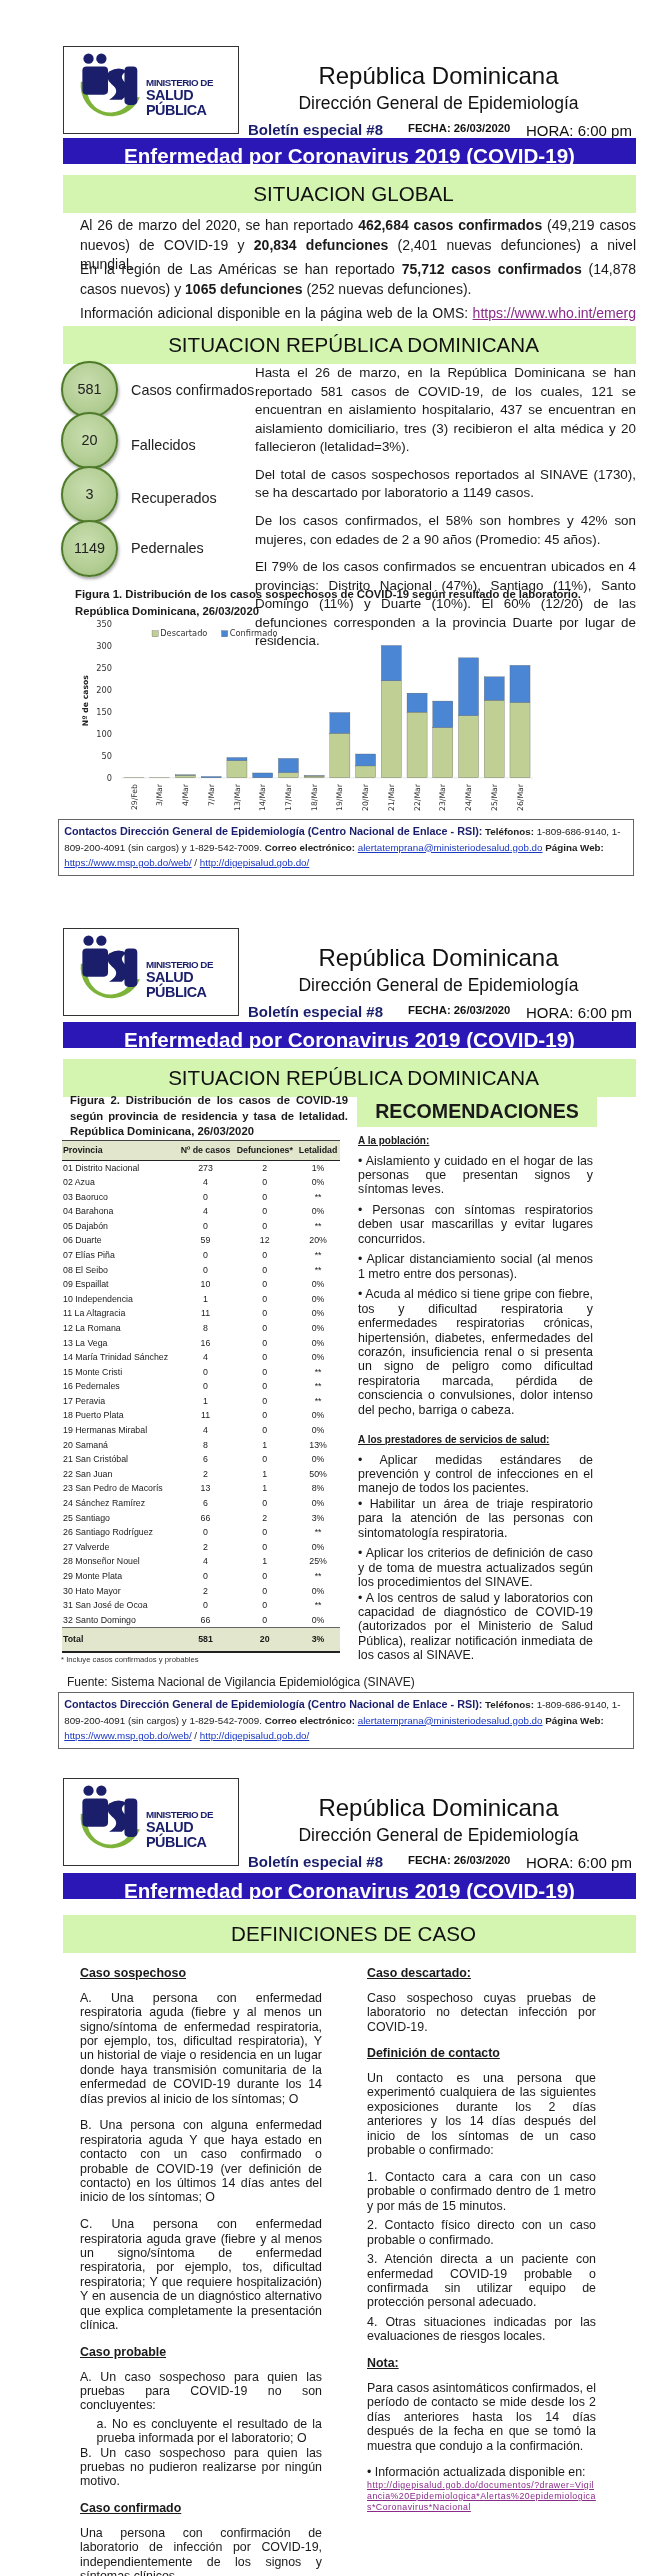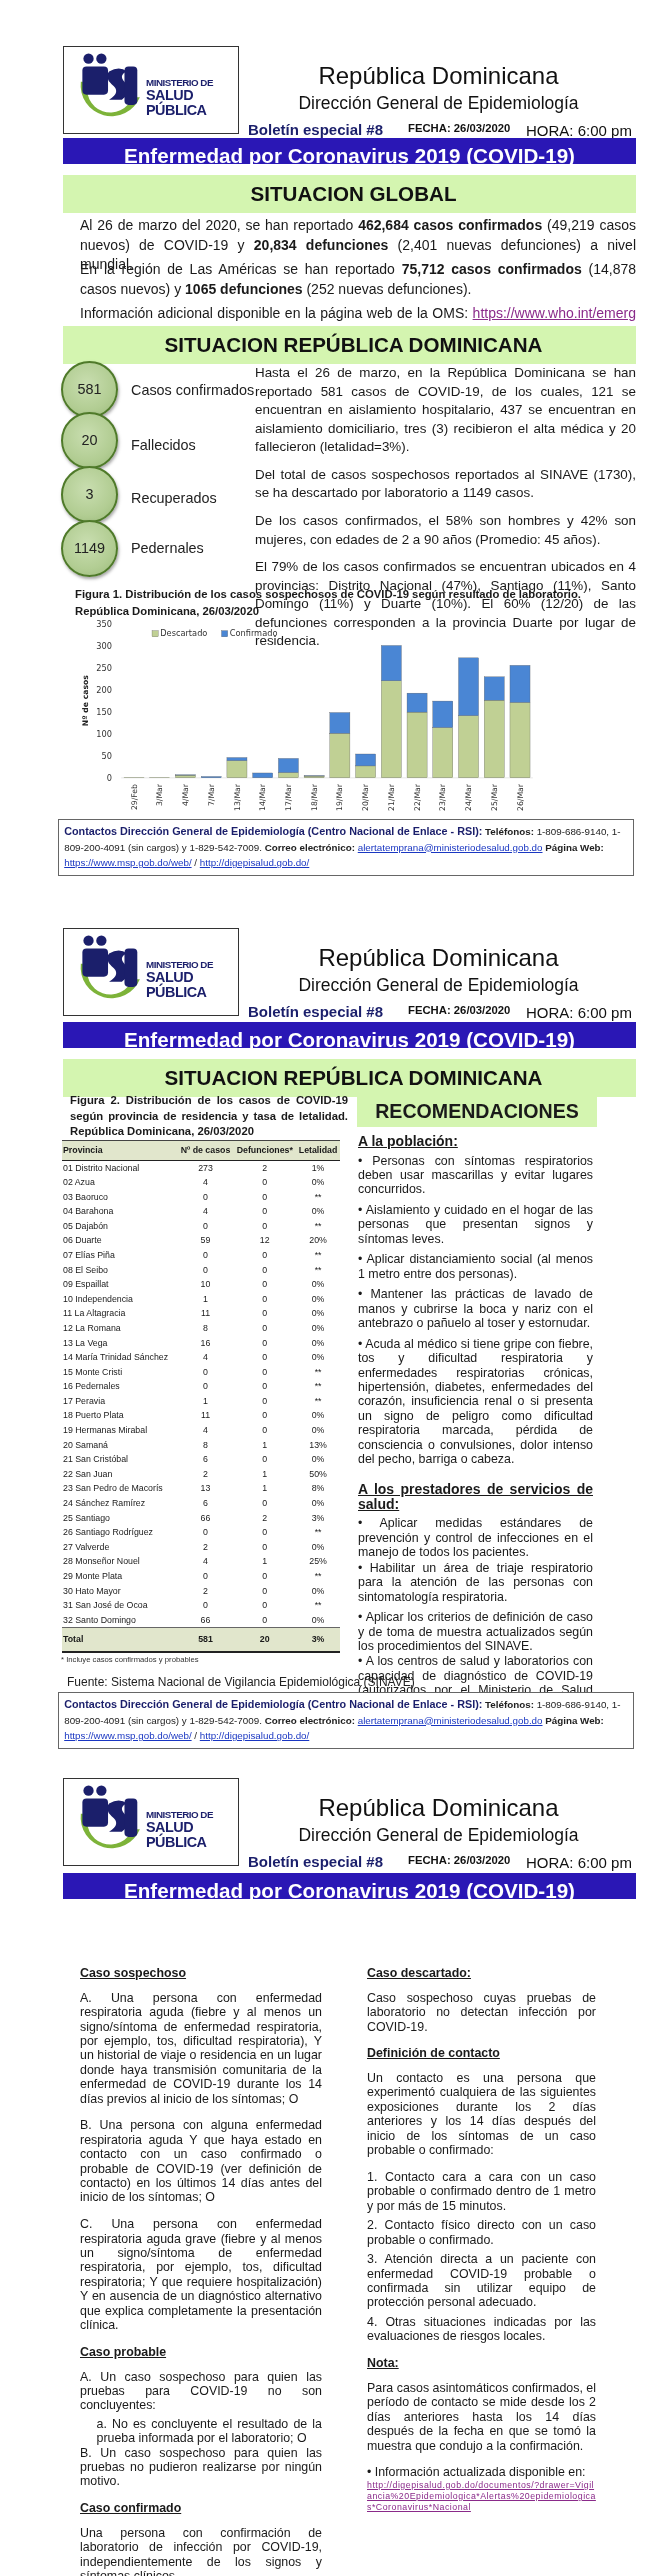--- a/index.html
+++ b/index.html
@@ -17,21 +17,21 @@
   .logo-text .l1 { font-size: 9.8px; }
   .logo-text .l2 { font-size: 14.4px; }
   .h-title { position: absolute; left: 178px; width: 395px; text-align: center; font-size: 24px; top: 15.5px; color: #111; }
   .h-sub { position: absolute; left: 178px; width: 395px; text-align: center; font-size: 17.5px; top: 47px; color: #111; }
   .h-meta { position: absolute; left: 185px; top: 75px; width: 392px; }
   .h-meta .bol { position: absolute; left: 0; top: 0; font-size: 15px; font-weight: bold; color: #1b1f6b; }
   .h-meta .fecha { position: absolute; left: 160px; top: 1px; font-size: 11.3px; font-weight: bold; color: #111; }
   .h-meta .hora { position: absolute; left: 278px; top: 1px; font-size: 15px; font-weight: normal; color: #111; }
 
   .banner { position: absolute; left: 63px; width: 573px; height: 26px; background: #2a17b5; color: #fff; text-align: center; font-size: 20.6px; font-weight: bold; line-height: 36px; }
-  .green-bar { position: absolute; left: 63px; width: 573px; height: 38px; background: #d4f5b0; color: #111; text-align: center; font-size: 20.6px; font-weight: bold; line-height: 38px; padding-left: 8px; }
+  .green-bar { position: absolute; left: 63px; width: 573px; height: 38px; background: #d4f5b0; color: #111; text-align: center; font-size: 20.6px; font-weight: normal; line-height: 38px; padding-left: 8px; }
 
   .para { position: absolute; left: 80px; width: 556px; font-size: 14px; line-height: 19.6px; text-align: justify; }
   .para b { font-weight: bold; }
   .link { color: #8a2a8a; text-decoration: underline; }
   .link-blue { color: #1a37c2; text-decoration: underline; }
 
   .circle { position: absolute; left: 61px; width: 57px; height: 57px; border-radius: 50%; background: radial-gradient(circle at 45% 40%, #c9deb0 0%, #b2cd93 60%, #9ab97a 100%); border: 2.6px solid #4f7a2a; box-shadow: 1px 2.1px 3.1px rgba(0,0,0,0.35); text-align: center; line-height: 52px; font-size: 14.4px; color: #222; }
   .circle-label { position: absolute; left: 131px; font-size: 14.4px; color: #222; }
   .rd-text { position: absolute; left: 255px; width: 381px; font-size: 13.4px; line-height: 18.5px; text-align: justify; color: #1a1a1a; }
   .rd-text p { margin: 0 0 9.3px 0; }
@@ -50,21 +50,21 @@
   .prov-table th { text-align: left; font-weight: bold; padding: 4.1px 1px; height: 19.6px; }
   .prov-table td { padding: 0 1px; height: 14.6px; }
   .prov-table td.num, .prov-table th.num { text-align: center; }
   .prov-table tfoot tr { background: #e1e6cc; border-top: 1.5px solid #666; border-bottom: 2.1px solid #222; }
   .prov-table tfoot td { font-weight: bold; height: 25px; }
   .tbl-note { position: absolute; left: 61px; top: 1655px; font-size: 7.7px; color: #333; }
   .tbl-src { position: absolute; left: 67px; top: 1674px; font-size: 12px; font-weight: normal; color: #222; }
 
   .rec-title { position: absolute; left: 357px; top: 1095px; width: 240px; height: 32px; background: #d4f5b0; text-align: center; font-size: 19.6px; font-weight: bold; line-height: 32px; }
   .rec-col { position: absolute; left: 358px; width: 235px; font-size: 12.4px; line-height: 14.4px; text-align: justify; }
-  .rec-col .sec { font-weight: bold; text-decoration: underline; margin: 0 0 5.2px 0; font-size: 14px; }
+  .rec-col .sec { font-weight: bold; text-decoration: underline; margin: 0 0 5.2px 0; font-size: 10px; }
   .rec-col p { margin: 0 0 6.2px 0; }
 
   
   .def-col { position: absolute; width: 242px; font-size: 12.4px; line-height: 14.4px; text-align: justify; }
   .def-col .sec { font-weight: bold; text-decoration: underline; margin: 0 0 10.3px 0; }
   .def-col p { margin: 0 0 12.4px 0; }
   .def-col .indent { padding-left: 16.5px; margin-bottom: 0; }
 </style>
 </head>
 <body>
@@ -446,24 +446,23 @@
         <td class="num">3%</td>
       </tr>
     </tfoot>
   </table>
   <div class="tbl-note" style="top:779px;">* Incluye casos confirmados y probables</div>
   <div class="tbl-src" style="top:799px;">Fuente: Sistema Nacional de Vigilancia Epidemiológica (SINAVE)</div>
 
   <div class="rec-title" style="top:219px;">RECOMENDACIONES</div>
   <div class="rec-col" style="top:258px;">
     <div class="sec">A la población:</div>
+    <p>• Aislamiento y cuidado en el hogar de las personas que presentan signos y síntomas leves.</p>
     <p>• Personas con síntomas respiratorios deben usar mascarillas y evitar lugares concurridos.</p>
-    <p>• Aislamiento y cuidado en el hogar de las personas que presentan signos y síntomas leves.</p>
     <p>• Aplicar distanciamiento social (al menos 1 metro entre dos personas).</p>
-    <p>• Mantener las prácticas de lavado de manos y cubrirse la boca y nariz con el antebrazo o pañuelo al toser y estornudar.</p>
     <p style="margin-bottom:16px;">• Acuda al médico si tiene gripe con fiebre, tos y dificultad respiratoria y enfermedades respiratorias crónicas, hipertensión, diabetes, enfermedades del corazón, insuficiencia renal o si presenta un signo de peligro como dificultad respiratoria marcada, pérdida de consciencia o convulsiones, dolor intenso del pecho, barriga o cabeza.</p>
     <div class="sec">A los prestadores de servicios de salud:</div>
     <p style="margin-bottom:1px;">• Aplicar medidas estándares de prevención y control de infecciones en el manejo de todos los pacientes.</p>
     <p>• Habilitar un área de triaje respiratorio para la atención de las personas con sintomatología respiratoria.</p>
     <p style="margin-bottom:1px;">• Aplicar los criterios de definición de caso y de toma de muestra actualizados según los procedimientos del SINAVE.</p>
     <p>• A los centros de salud y laboratorios con capacidad de diagnóstico de COVID-19 (autorizados por el Ministerio de Salud Pública), realizar notificación inmediata de los casos al SINAVE.</p>
   </div>
 
   <div class="contact-box" style="top:816px;">
     <span class="ct">Contactos Dirección General de Epidemiología (Centro Nacional de Enlace - RSI):</span>
@@ -494,20 +493,21 @@
     </div>
     <div class="h-title">República Dominicana</div>
     <div class="h-sub">Dirección General de Epidemiología</div>
     <div class="h-meta">
       <span class="bol">Boletín especial #8</span>
       <span class="fecha">FECHA: 26/03/2020</span>
       <span class="hora">HORA: 6:00 pm</span>
     </div>
   </div>
   <div class="banner" style="top:147px;">Enfermedad por Coronavirus 2019 (COVID-19)</div>
+  <div class="green-bar" style="top:189px;">DEFINICIONES DE CASO</div>
 
   <div class="def-col" style="left:80px; top:240px;">
     <div class="sec">Caso sospechoso</div>
     <p>A. Una persona con enfermedad respiratoria aguda (fiebre y al menos un signo/síntoma de enfermedad respiratoria, por ejemplo, tos, dificultad respiratoria), Y un historial de viaje o residencia en un lugar donde haya transmisión comunitaria de la enfermedad de COVID-19 durante los 14 días previos al inicio de los síntomas; O</p>
     <p>B. Una persona con alguna enfermedad respiratoria aguda Y que haya estado en contacto con un caso confirmado o probable de COVID-19 (ver definición de contacto) en los últimos 14 días antes del inicio de los síntomas; O</p>
     <p>C. Una persona con enfermedad respiratoria aguda grave (fiebre y al menos un signo/síntoma de enfermedad respiratoria, por ejemplo, tos, dificultad respiratoria; Y que requiere hospitalización) Y en ausencia de un diagnóstico alternativo que explica completamente la presentación clínica.</p>
     <div class="sec">Caso probable</div>
     <p style="margin-bottom:4.1px;">A. Un caso sospechoso para quien las pruebas para COVID-19 no son concluyentes:</p>
     <p class="indent">a. No es concluyente el resultado de la prueba informada por el laboratorio; O</p>
     <p>B. Un caso sospechoso para quien las pruebas no pudieron realizarse por ningún motivo.</p>

